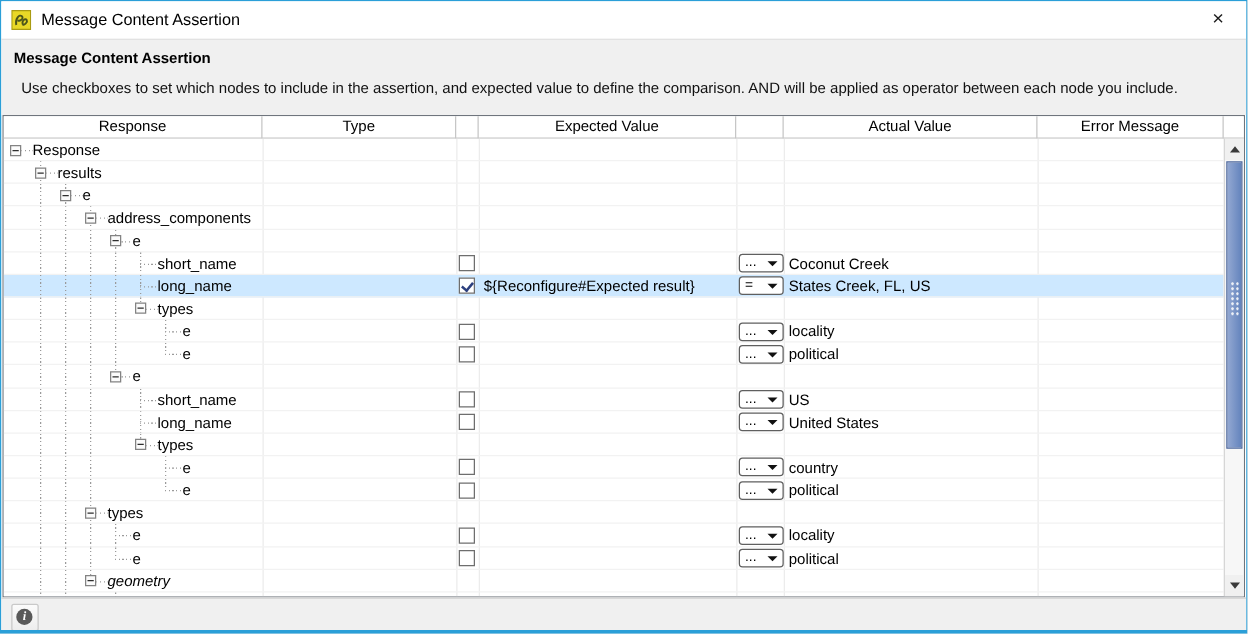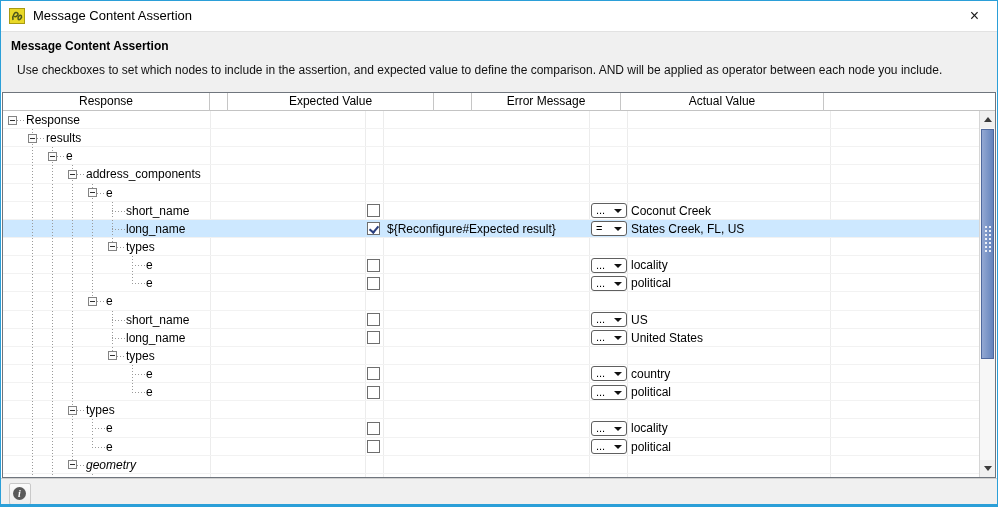--- a/index.html
+++ b/index.html
@@ -75,25 +75,26 @@
   </div>
 
   <div id="descpanel">
     <div id="desc-title">Message Content Assertion</div>
     <div id="desc-text">Use checkboxes to set which nodes to include in the assertion, and expected value to define the comparison. AND will be applied as operator between each node you include.</div>
   </div>
 
   <div id="table">
     <div id="thead">
         <div class="hcell" style="width: 207px;">Response</div>
+        <div class="hcell" style="width: 155px;">Type</div>
         <div class="hcell" style="width: 18px;"></div>
         <div class="hcell" style="width: 206px;">Expected Value</div>
         <div class="hcell" style="width: 38px;"></div>
+        <div class="hcell" style="width: 203px;">Actual Value</div>
         <div class="hcell" style="width: 149px;">Error Message</div>
-        <div class="hcell" style="width: 203px;">Actual Value</div>
         <div class="hfill"></div>
       </div>
     <div id="tbody">
         <div class="colline" style="left: 207px;"></div>
         <div class="colline" style="left: 362px;"></div>
         <div class="colline" style="left: 380px;"></div>
         <div class="colline" style="left: 586px;"></div>
         <div class="colline" style="left: 624px;"></div>
         <div class="colline" style="left: 827px;"></div>
         <div class="trow">

